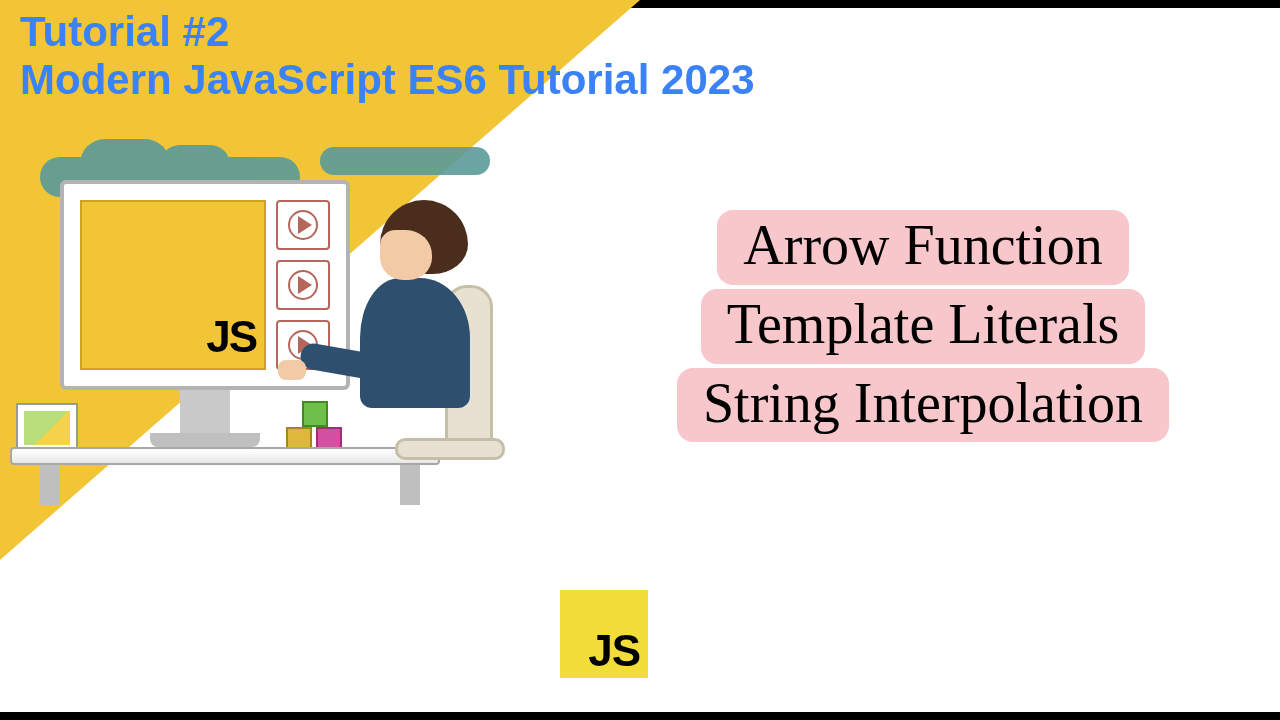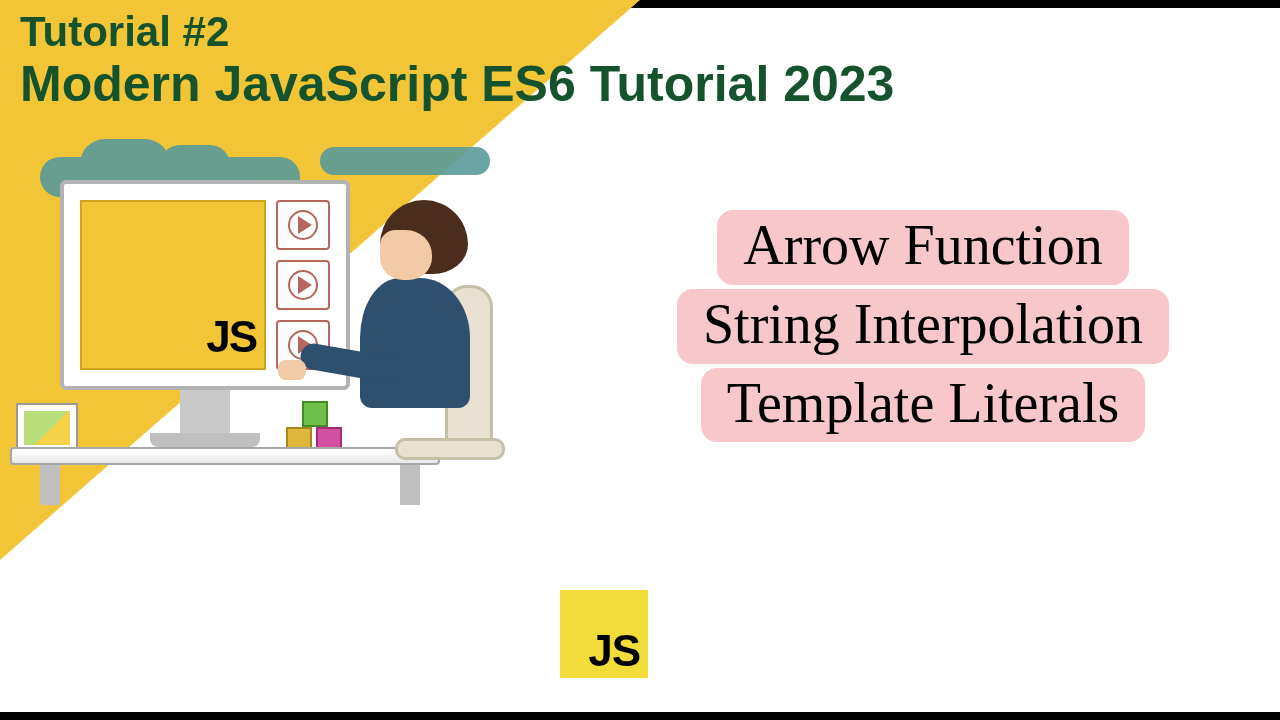--- a/index.html
+++ b/index.html
@@ -8,26 +8,26 @@
     background: #ffffff;
     font-family: Arial, Helvetica, sans-serif;
     position: relative;
   }
 
   
   .heading-block {
     position: absolute;
     top: 8px;
     left: 20px;
-    color: #14532d;
+    color: #3b82f6;
     font-weight: 700;
     line-height: 1.15;
   }
   .heading-block .line1 { font-size: 42px; }
-  .heading-block .line2 { font-size: 50px; }
+  .heading-block .line2 { font-size: 42px; }
 
   
   .triangle {
     position: absolute;
     top: 0;
     left: 0;
     width: 640px;
     height: 560px;
     background: #f2c536;
     clip-path: polygon(0 0, 100% 0, 0 100%);
@@ -344,21 +344,21 @@
     <div class="torso"></div>
     <div class="arm"></div>
     <div class="hand"></div>
     <div class="hair"></div>
     <div class="face"></div>
   </div>
 </div>
 
 <div class="topics">
   <div class="topic">Arrow Function</div>
+  <div class="topic">Template Literals</div>
   <div class="topic">String Interpolation</div>
-  <div class="topic">Template Literals</div>
 </div>
 
 <div class="js-badge">
   <span>JS</span>
 </div>
 
 <div class="bar bottom"></div>
 
 </body></html>

